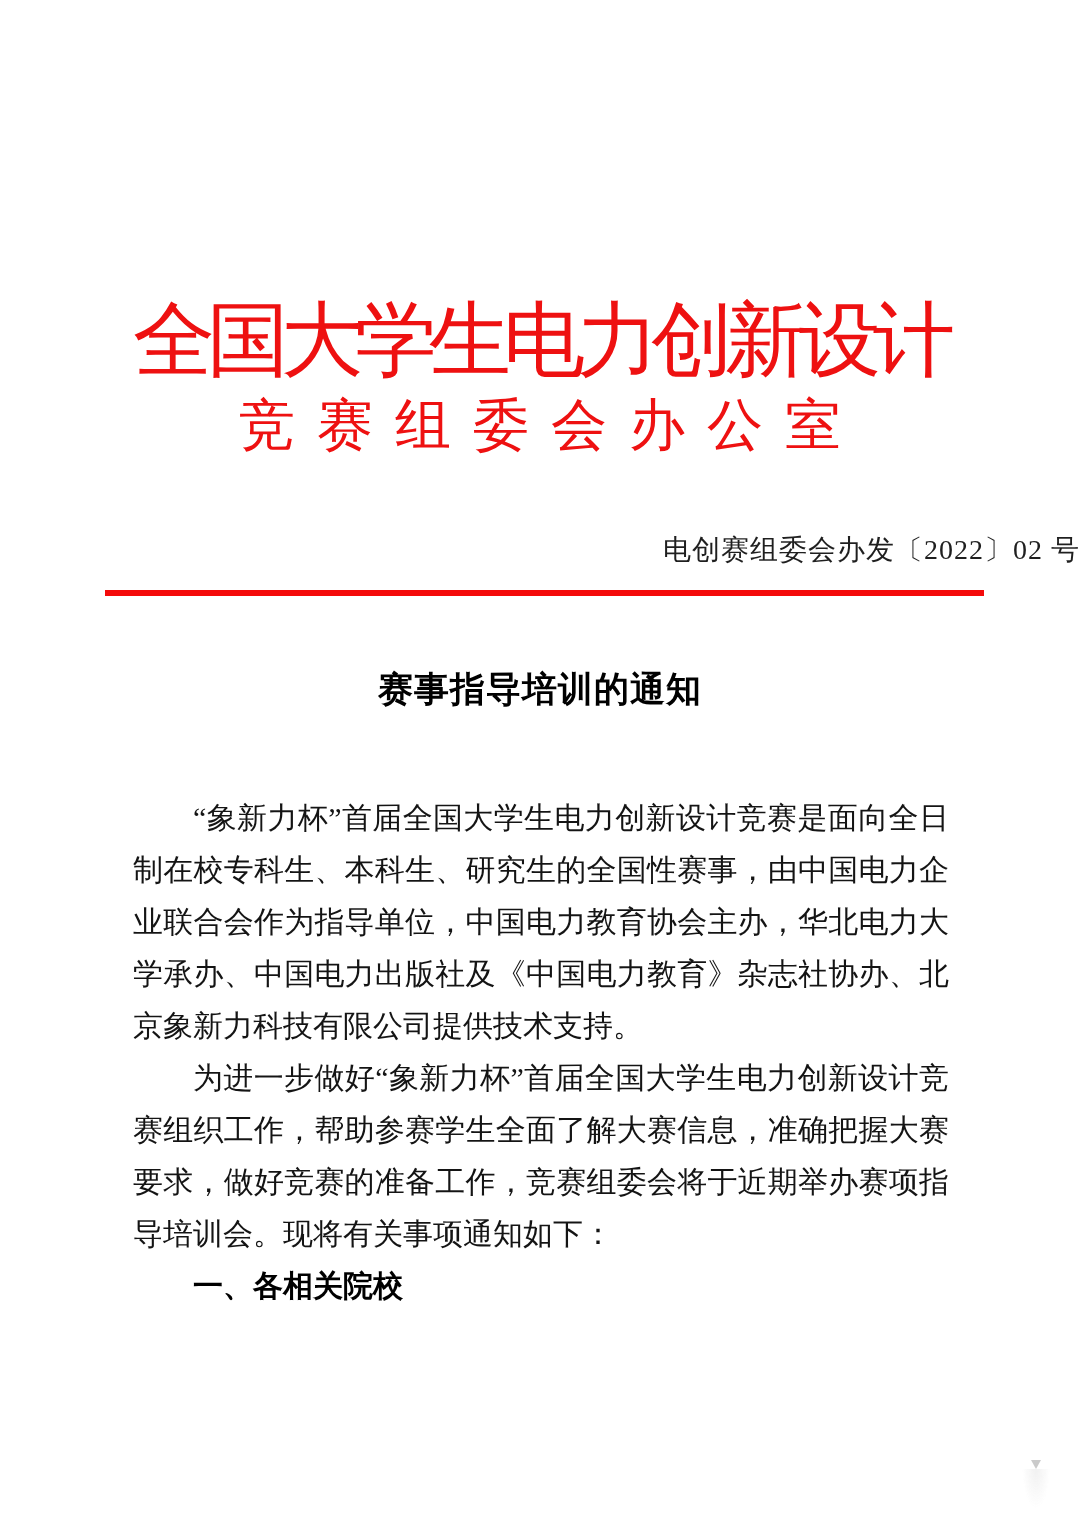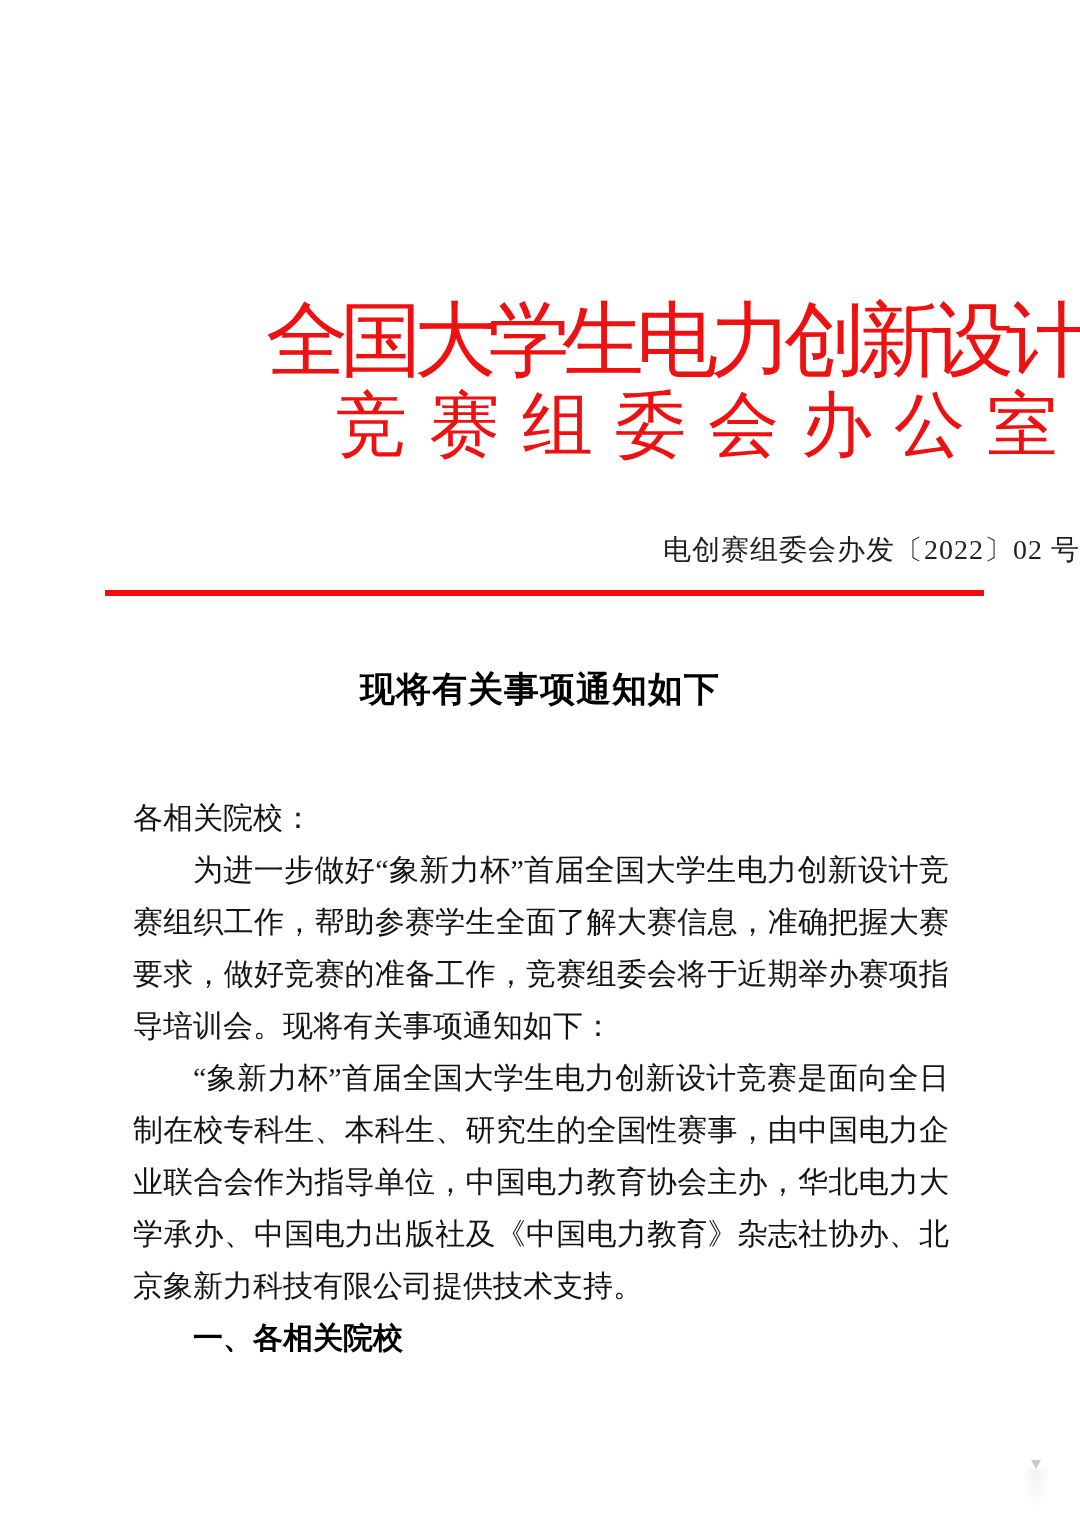--- a/index.html
+++ b/index.html
@@ -17,33 +17,33 @@
     height: 1528px;
     background: #ffffff;
     overflow: hidden;
   }
   
   .letterhead {
     position: absolute;
     top: 297px;
     left: 0;
     width: 1080px;
-    text-align: right;
+    text-align: center;
     color: #ee1111;
     font-family: "Liberation Sans", "DejaVu Sans", sans-serif;
     font-weight: 500;
     white-space: nowrap;
   }
   .lh-line1 {
     font-size: 82px;
     line-height: 85px;
     letter-spacing: -8px;
   }
   .lh-line2 {
-    font-size: 71px;
+    font-size: 56px;
     line-height: 85px;
     letter-spacing: 22px;
     padding-left: 22px;
   }
   
   .docnum {
     position: absolute;
     top: 533px;
     left: 0;
     width: 1080px;
@@ -126,25 +126,24 @@
   <div class="letterhead">
     <div class="lh-line1">全国大学生电力创新设计</div>
     <div class="lh-line2">竞赛组委会办公室</div>
   </div>
 
   <div class="docnum">电创赛组委会办发〔2022〕02 号</div>
 
   <div class="redline"></div>
 
   <div class="title">
-    <div>现将有关事项通知如下</div>
+    <div>赛事指导培训的通知</div>
   </div>
 
   <div class="bodytext">
-    <p class="salutation">各相关院校：</p>
+    <p class="para">“象新力杯”首届全国大学生电力创新设计竞赛是面向全日制在校专科生、本科生、研究生的全国性赛事，由中国电力企业联合会作为指导单位，中国电力教育协会主办，华北电力大学承办、中国电力出版社及《中国电力教育》杂志社协办、北京象新力科技有限公司提供技术支持。</p>
     <p class="para">为进一步做好“象新力杯”首届全国大学生电力创新设计竞赛组织工作，帮助参赛学生全面了解大赛信息，准确把握大赛要求，做好竞赛的准备工作，竞赛组委会将于近期举办赛项指导培训会。现将有关事项通知如下：</p>
-    <p class="para">“象新力杯”首届全国大学生电力创新设计竞赛是面向全日制在校专科生、本科生、研究生的全国性赛事，由中国电力企业联合会作为指导单位，中国电力教育协会主办，华北电力大学承办、中国电力出版社及《中国电力教育》杂志社协办、北京象新力科技有限公司提供技术支持。</p>
     <p class="section-heading">一、各相关院校</p>
   </div>
 
   <div class="corner-artifact"></div>
 
 </div>
 
 </body></html>

